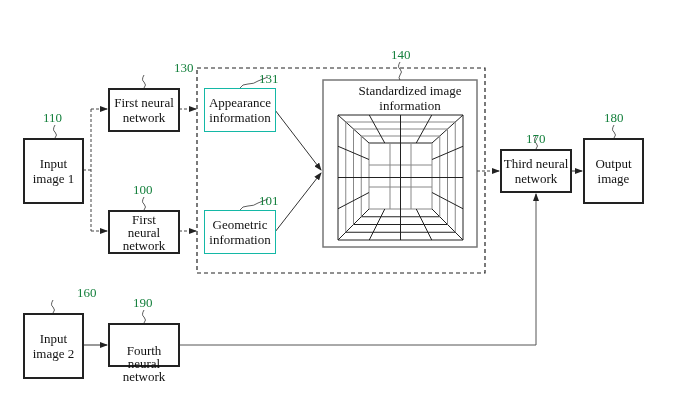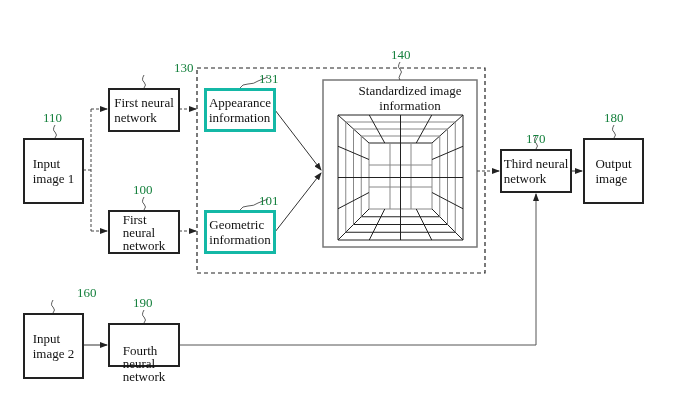--- a/index.html
+++ b/index.html
@@ -1,22 +1,22 @@
 <!DOCTYPE html>
 <html><head>
 <meta charset="utf-8">
 <style>
   html, body { margin: 0; padding: 0; background: #ffffff; }
   body { width: 676px; height: 405px; position: relative; overflow: hidden;
          font-family: "Liberation Serif", "DejaVu Serif", serif; color: #111; }
   #diagram { position: absolute; left: 0; top: 0; }
   .box { position: absolute; box-sizing: border-box; border: 2px solid #222; background: #fff;
-         display: flex; align-items: center; justify-content: center; 
+         display: flex; align-items: center; justify-content: center; text-align: center;
          font-size: 13px; line-height: 15px; }
-  .box.thin { border: 3px solid #14b8a6; }
+  .box.thin { border: 1px solid #14b8a6; }
   .box span { white-space: pre-line; }
   .ref { position: absolute; font-size: 13px; line-height: 14px; color: #15803d; }
   .std-title { position: absolute; left: 323px; top: 83px; width: 174px; text-align: center;
                font-size: 13px; line-height: 15px; white-space: pre-line; }
 </style>
 </head>
 <body>
 
 <svg id="diagram" width="676" height="405" viewBox="0 0 676 405">
   <defs>

